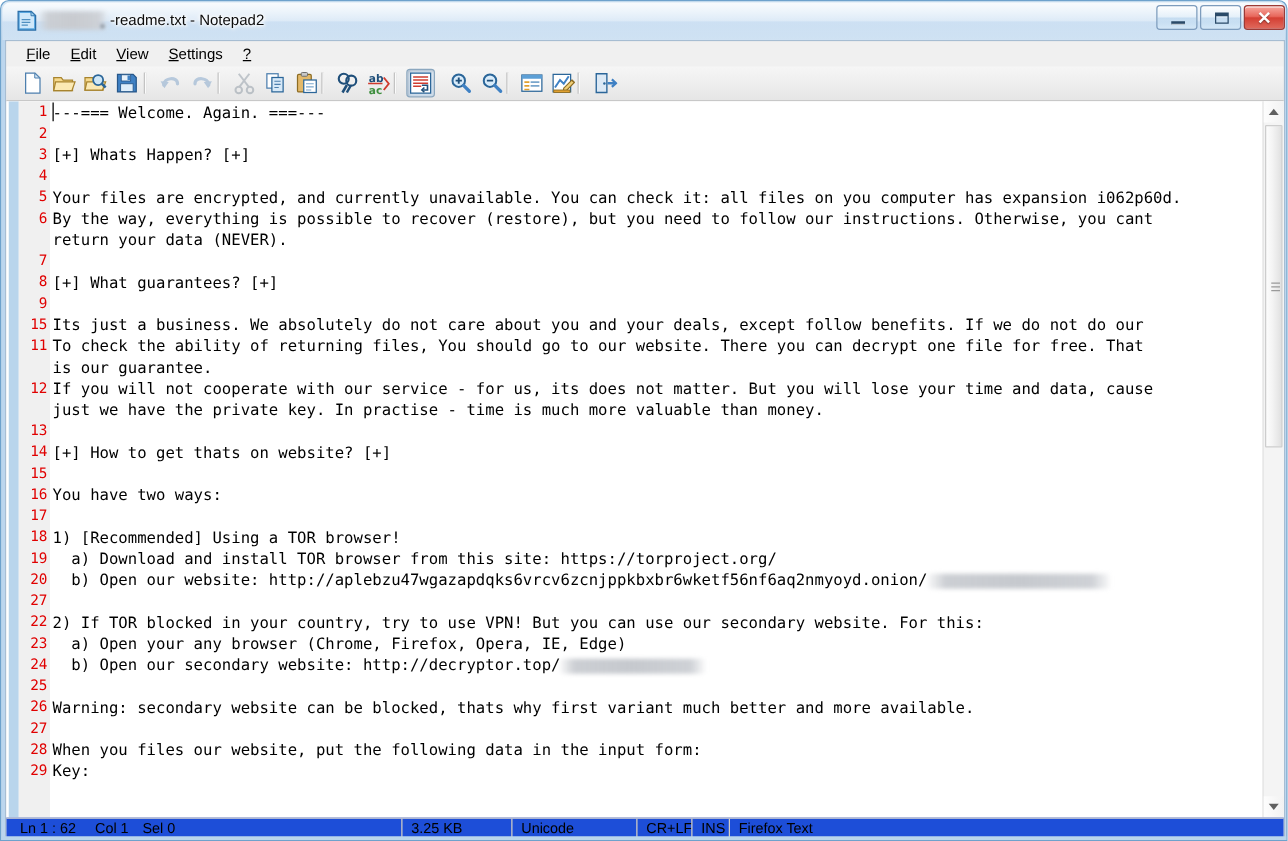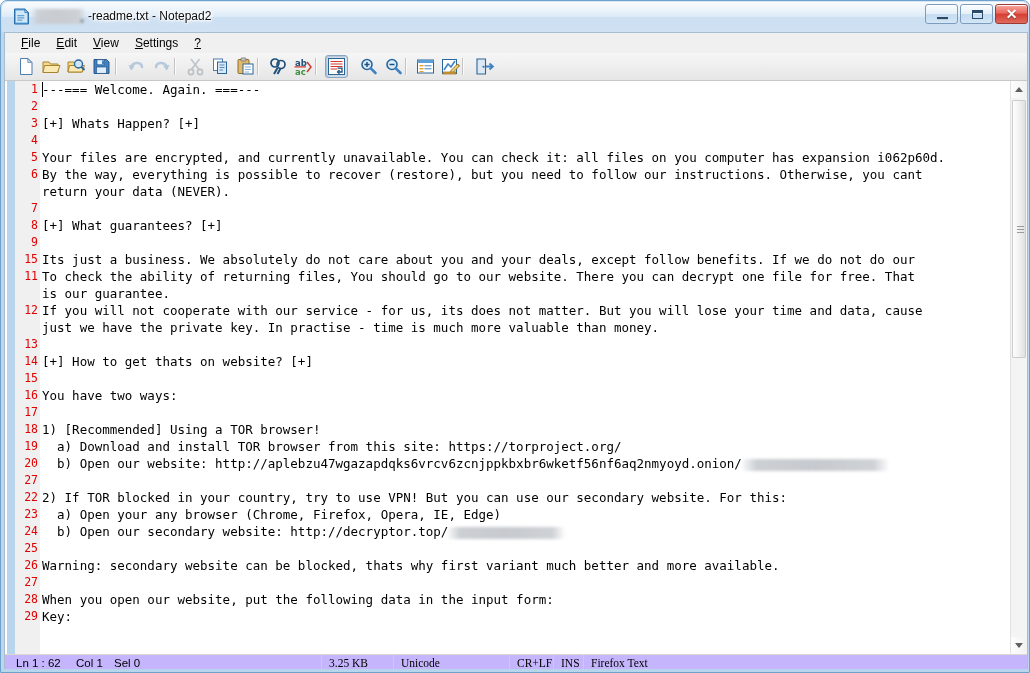--- a/index.html
+++ b/index.html
@@ -320,36 +320,36 @@
     height: 1px;
     margin-bottom: 2px;
     background: #9a9a9a;
   }
 
   
   #statusbar {
     position: absolute;
     left: 0; top: 621px;
     width: 1022px; height: 17px;
-    background: #c4b5fd;
+    background: #1d4ed8;
     border-top: 1px solid #dcd8d0;
     box-sizing: border-box;
     font-size: 11.5px;
     color: #000;
   }
   .sb-cell {
     position: absolute;
     top: 0;
     height: 16px;
     line-height: 16px;
     padding-left: 7px;
     white-space: nowrap;
     box-sizing: border-box;
   }
-  .sb-cell.div { border-left: 1px solid #d3cdc3; font-family: Liberation Serif, serif; }
+  .sb-cell.div { border-left: 1px solid #d3cdc3; }
   #window-bottom-edge {
     position: absolute;
     left: 0; bottom: 0;
     width: 1030px; height: 3px;
     background: #b9d5ec;
   }
 </style>
 </head>
 <body>
 
@@ -579,21 +579,21 @@
           <div class="row"><span class="lnum">18</span><span class="ltext">1) [Recommended] Using a TOR browser!</span></div>
           <div class="row"><span class="lnum">19</span><span class="ltext">  a) Download and install TOR browser from this site: https://torproject.org/</span></div>
           <div class="row"><span class="lnum">20</span><span class="ltext">  b) Open our website: http://aplebzu47wgazapdqks6vrcv6zcnjppkbxbr6wketf56nf6aq2nmyoyd.onion/<span class="redact" style="width: 146px;"></span></span></div>
           <div class="row"><span class="lnum">27</span><span class="ltext"></span></div>
           <div class="row"><span class="lnum">22</span><span class="ltext">2) If TOR blocked in your country, try to use VPN! But you can use our secondary website. For this:</span></div>
           <div class="row"><span class="lnum">23</span><span class="ltext">  a) Open your any browser (Chrome, Firefox, Opera, IE, Edge)</span></div>
           <div class="row"><span class="lnum">24</span><span class="ltext">  b) Open our secondary website: http://decryptor.top/<span class="redact" style="width: 116px;"></span></span></div>
           <div class="row"><span class="lnum">25</span><span class="ltext"></span></div>
           <div class="row"><span class="lnum">26</span><span class="ltext">Warning: secondary website can be blocked, thats why first variant much better and more available.</span></div>
           <div class="row"><span class="lnum">27</span><span class="ltext"></span></div>
-          <div class="row"><span class="lnum">28</span><span class="ltext">When you open our website, put the following data in the input form:</span></div>
+          <div class="row"><span class="lnum">28</span><span class="ltext">When you files our website, put the following data in the input form:</span></div>
           <div class="row"><span class="lnum">29</span><span class="ltext">Key:</span></div>
         </div>
       <div id="caret"></div>
     </div>
 
     <div id="vscroll">
       <div class="sb-arrow" id="sb-up">
           <span class="tri"></span>
         </div>
       <div id="sb-thumb" style="top: 19px; height: 258px;">
@@ -606,21 +606,21 @@
       <div class="sb-arrow" id="sb-down">
           <span class="tri"></span>
         </div>
     </div>
 
     <div id="statusbar">
       <div class="sb-cell" style="left:4px">Ln 1 : 62</div>
       <div class="sb-cell" style="left:64px">Col 1</div>
       <div class="sb-cell" style="left:102px">Sel 0</div>
       <div class="sb-cell div" style="left:316px">3.25 KB</div>
-      <div class="sb-cell div" style="left:388px">Unicode</div>
+      <div class="sb-cell div" style="left:404px">Unicode</div>
       <div class="sb-cell div" style="left:504px">CR+LF</div>
       <div class="sb-cell div" style="left:548px">INS</div>
       <div class="sb-cell div" style="left:578px">Firefox Text</div>
     </div>
 
   </div>
 
   <div id="window-bottom-edge"></div>
 </div>
 

